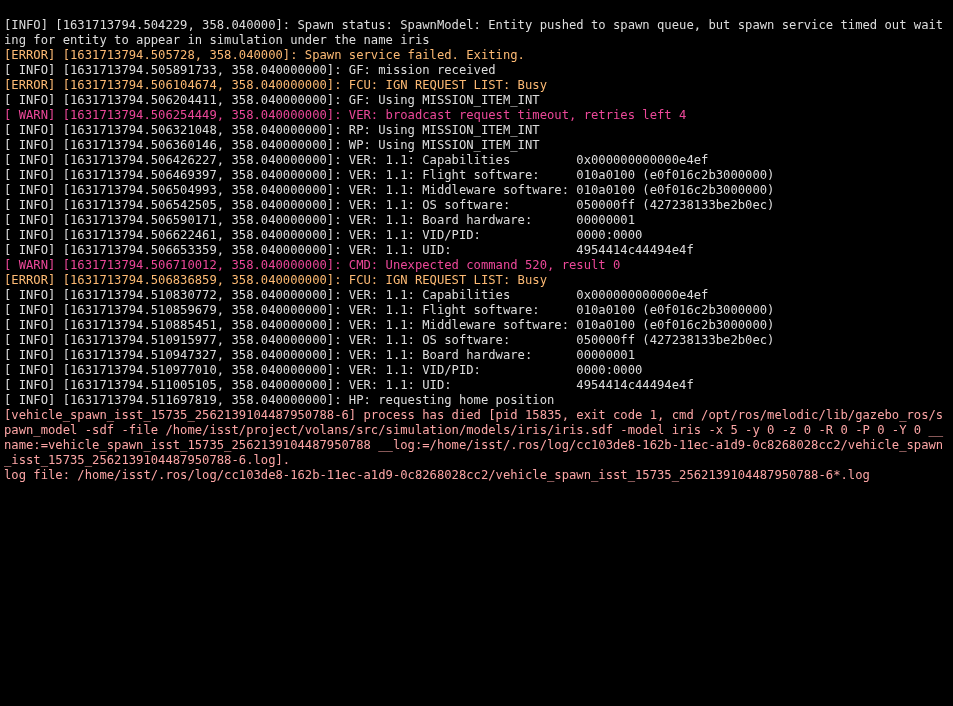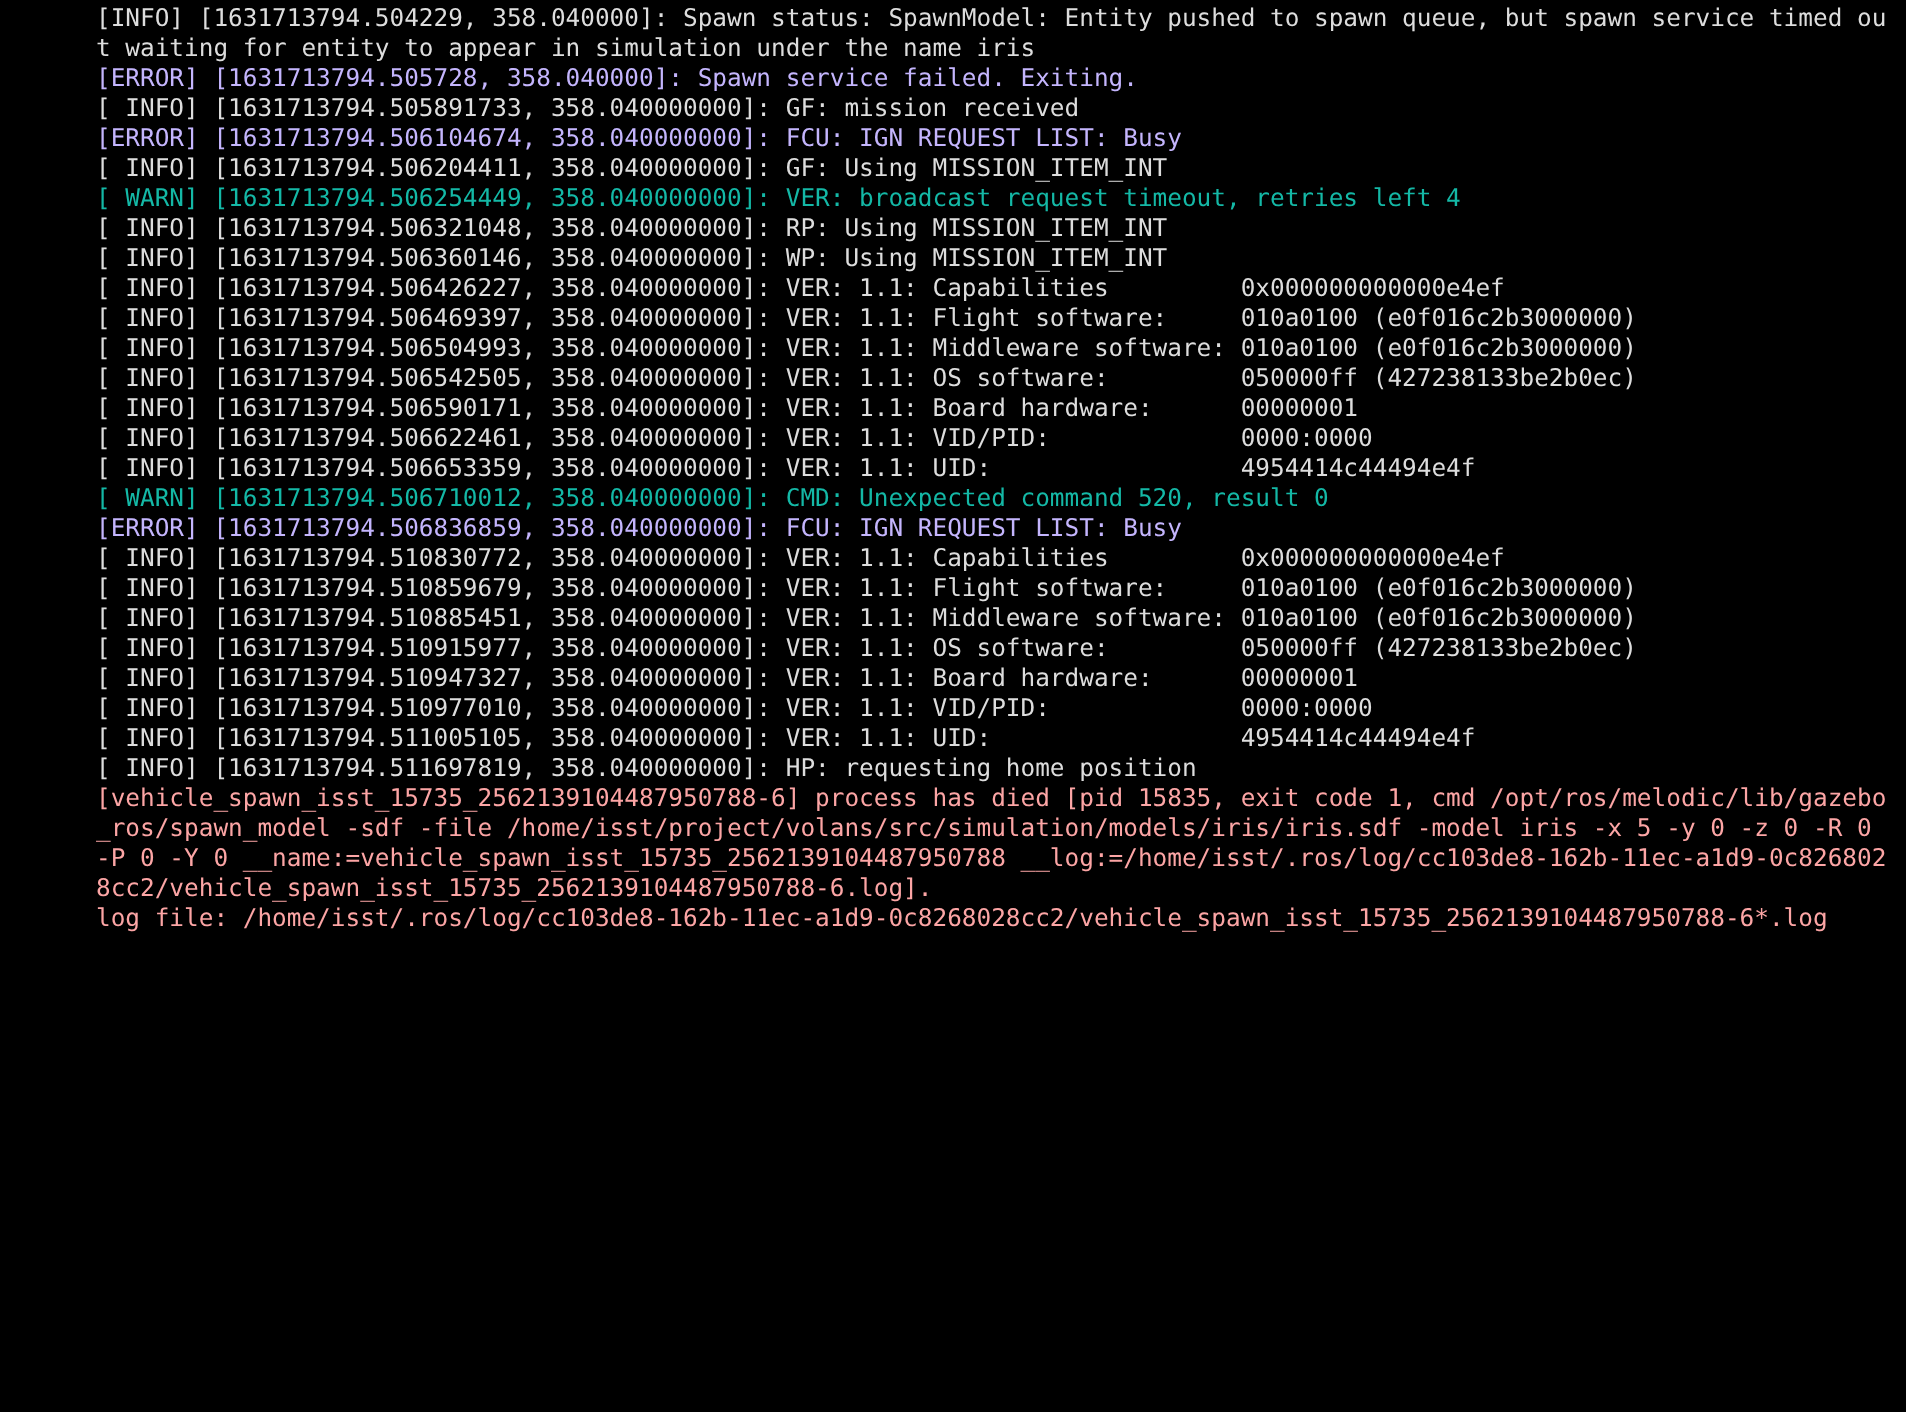--- a/index.html
+++ b/index.html
@@ -3,24 +3,23 @@
 <meta charset="utf-8">
 <style>
   html,body{margin:0;padding:0;background:#000;width:953px;height:706px;overflow:hidden}
   #terminal{
     font-family:"DejaVu Sans Mono","Liberation Mono",Consolas,monospace;
     font-size:12.2px;
     line-height:15px;
     color:#ddd;
     white-space:pre-wrap;
     word-break:break-all;
-    padding:2px 4px;
-    margin-left:44px;
+    padding:18px 4px;
   }
   .info{color:#ddd}
-  .warn{color:#14b8a6}
-  .error{color:#c4b5fd}
+  .warn{color:#ec4899}
+  .error{color:#fdba74}
   .fatal{color:#fca5a5}
 </style>
 </head>
 <body>
 
 <div id="terminal"><div class="info">[INFO] [1631713794.504229, 358.040000]: Spawn status: SpawnModel: Entity pushed to spawn queue, but spawn service timed out waiting for entity to appear in simulation under the name iris</div><div class="error">[ERROR] [1631713794.505728, 358.040000]: Spawn service failed. Exiting.</div><div class="info">[ INFO] [1631713794.505891733, 358.040000000]: GF: mission received</div><div class="error">[ERROR] [1631713794.506104674, 358.040000000]: FCU: IGN REQUEST LIST: Busy</div><div class="info">[ INFO] [1631713794.506204411, 358.040000000]: GF: Using MISSION_ITEM_INT</div><div class="warn">[ WARN] [1631713794.506254449, 358.040000000]: VER: broadcast request timeout, retries left 4</div><div class="info">[ INFO] [1631713794.506321048, 358.040000000]: RP: Using MISSION_ITEM_INT</div><div class="info">[ INFO] [1631713794.506360146, 358.040000000]: WP: Using MISSION_ITEM_INT</div><div class="info">[ INFO] [1631713794.506426227, 358.040000000]: VER: 1.1: Capabilities         0x000000000000e4ef</div><div class="info">[ INFO] [1631713794.506469397, 358.040000000]: VER: 1.1: Flight software:     010a0100 (e0f016c2b3000000)</div><div class="info">[ INFO] [1631713794.506504993, 358.040000000]: VER: 1.1: Middleware software: 010a0100 (e0f016c2b3000000)</div><div class="info">[ INFO] [1631713794.506542505, 358.040000000]: VER: 1.1: OS software:         050000ff (427238133be2b0ec)</div><div class="info">[ INFO] [1631713794.506590171, 358.040000000]: VER: 1.1: Board hardware:      00000001</div><div class="info">[ INFO] [1631713794.506622461, 358.040000000]: VER: 1.1: VID/PID:             0000:0000</div><div class="info">[ INFO] [1631713794.506653359, 358.040000000]: VER: 1.1: UID:                 4954414c44494e4f</div><div class="warn">[ WARN] [1631713794.506710012, 358.040000000]: CMD: Unexpected command 520, result 0</div><div class="error">[ERROR] [1631713794.506836859, 358.040000000]: FCU: IGN REQUEST LIST: Busy</div><div class="info">[ INFO] [1631713794.510830772, 358.040000000]: VER: 1.1: Capabilities         0x000000000000e4ef</div><div class="info">[ INFO] [1631713794.510859679, 358.040000000]: VER: 1.1: Flight software:     010a0100 (e0f016c2b3000000)</div><div class="info">[ INFO] [1631713794.510885451, 358.040000000]: VER: 1.1: Middleware software: 010a0100 (e0f016c2b3000000)</div><div class="info">[ INFO] [1631713794.510915977, 358.040000000]: VER: 1.1: OS software:         050000ff (427238133be2b0ec)</div><div class="info">[ INFO] [1631713794.510947327, 358.040000000]: VER: 1.1: Board hardware:      00000001</div><div class="info">[ INFO] [1631713794.510977010, 358.040000000]: VER: 1.1: VID/PID:             0000:0000</div><div class="info">[ INFO] [1631713794.511005105, 358.040000000]: VER: 1.1: UID:                 4954414c44494e4f</div><div class="info">[ INFO] [1631713794.511697819, 358.040000000]: HP: requesting home position</div><div class="fatal">[vehicle_spawn_isst_15735_2562139104487950788-6] process has died [pid 15835, exit code 1, cmd /opt/ros/melodic/lib/gazebo_ros/spawn_model -sdf -file /home/isst/project/volans/src/simulation/models/iris/iris.sdf -model iris -x 5 -y 0 -z 0 -R 0 -P 0 -Y 0 __name:=vehicle_spawn_isst_15735_2562139104487950788 __log:=/home/isst/.ros/log/cc103de8-162b-11ec-a1d9-0c8268028cc2/vehicle_spawn_isst_15735_2562139104487950788-6.log].</div><div class="fatal">log file: /home/isst/.ros/log/cc103de8-162b-11ec-a1d9-0c8268028cc2/vehicle_spawn_isst_15735_2562139104487950788-6*.log</div></div>
 
 </body></html>

